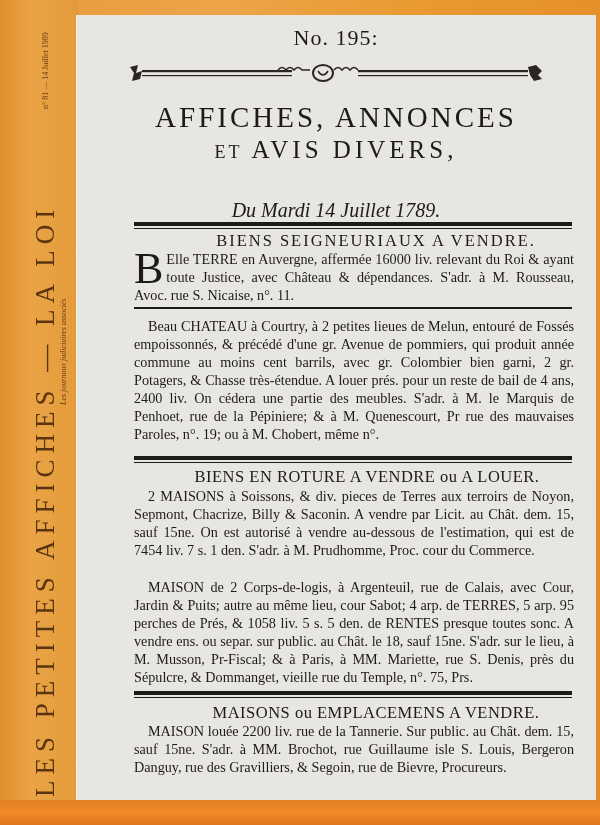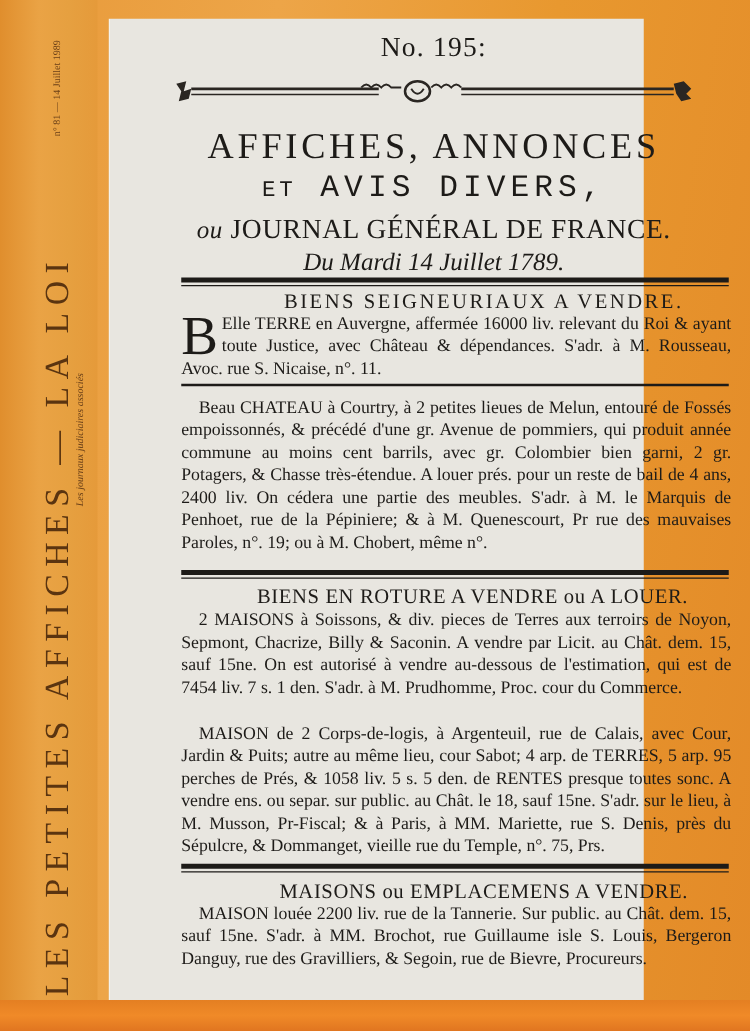--- a/index.html
+++ b/index.html
@@ -22,33 +22,33 @@
       color: #5a3410; white-space: nowrap;
     }
     .spine-sub {
       position: absolute; left: 420px; top: 59px; font-size: 8px; color: #6b4018;
       font-style: italic; white-space: nowrap;
     }
     .spine-issue {
       position: absolute; left: 716px; top: 41px; font-size: 8px; color: #6b4018; white-space: nowrap;
     }
     .page {
-      position: absolute; left: 87px; top: 15px; width: 428px; height: 785px;
+      position: absolute; left: 76px; top: 15px; width: 520px; height: 785px;
       background: #e8e6e0;
       box-shadow: inset 1px 0 0 #f4f2ec;
       color: #1d1b18;
     }
     .bottom-band {
       position: absolute; left: 0; top: 800px; width: 600px; height: 25px;
       background: linear-gradient(180deg, #e47f22 0%, #f08a28 50%, #e07520 100%);
     }
     .no { position: absolute; left: 0; width: 520px; top: 10px; font-size: 22px; text-align: center; letter-spacing: 1px; }
     .ornament { position: absolute; left: 52px; top: 46px; width: 416px; height: 24px; }
     .t1 { position: absolute; left: 0; width: 520px; top: 86px; font-size: 29px; text-align: center; letter-spacing: 3px; }
-    .t2 { position: absolute; left: 0; width: 520px; top: 121px; font-size: 25px; text-align: center; letter-spacing: 4px; font-family: Liberation Mono, monospace; }
+    .t2 { position: absolute; left: 0; width: 520px; top: 121px; font-size: 25px; text-align: center; letter-spacing: 4px; }
     .t2 .sc { font-size: 18px; letter-spacing: 3px; }
     .t3 { position: absolute; left: 0; width: 520px; top: 155px; font-size: 22px; text-align: center; letter-spacing: 0.5px; }
     .t3 i { font-size: 20px; }
     .t4 { position: absolute; left: 0; width: 520px; top: 184px; font-size: 20px; text-align: center; font-style: italic; }
     .rule-double { position: absolute; left: 58px; width: 438px; height: 9px; }
     .rule-double::before { content: ""; position: absolute; left: 0; right: 0; top: 0; height: 4px; background: #1d1b18; }
     .rule-double::after { content: ""; position: absolute; left: 0; right: 0; top: 6px; height: 1px; background: #1d1b18; }
     .rule-single { position: absolute; left: 58px; width: 438px; height: 2px; background: #1d1b18; }
     .sec-head { position: absolute; left: 0; width: 520px; text-align: center; font-size: 16.5px; letter-spacing: 0.5px; }
     .block { position: absolute; left: 58px; width: 440px; font-size: 14.2px; line-height: 18px; text-align: justify; }
@@ -84,24 +84,20 @@
       <rect x="230" y="14" width="170" height="1.2" stroke="none"></rect>
       <path d="M400 6 L408 4 L414 10 L410 14 L414 18 L406 20 L402 14 Z" stroke="none"></path>
     </g>
   </svg>
 
   <div class="t1">AFFICHES, ANNONCES</div>
   <div class="t2">
     <span class="sc">ET</span>
     <span>AVIS DIVERS,</span>
   </div>
-  <div class="t3">
-    <i>ou</i>
-    <span>JOURNAL GÉNÉRAL DE FRANCE.</span>
-  </div>
   <div class="t4">Du Mardi 14 Juillet 1789.</div>
 
   <div class="rule-double" style="top:207px;"></div>
   <div class="sec-head" style="top:216px; letter-spacing:2px;padding-left:40px;">BIENS SEIGNEURIAUX A VENDRE.</div>
   <div class="block" style="top:235px;">
     <p class="noindent">
       <span class="dropcap">B</span>
       <span>Elle TERRE en Auvergne, affermée 16000 liv. relevant du Roi &amp; ayant toute Justice, avec Château &amp; dépendances. S'adr. à M. Rousseau, Avoc. rue S. Nicaise, n°. 11.</span>
     </p>
   </div>

